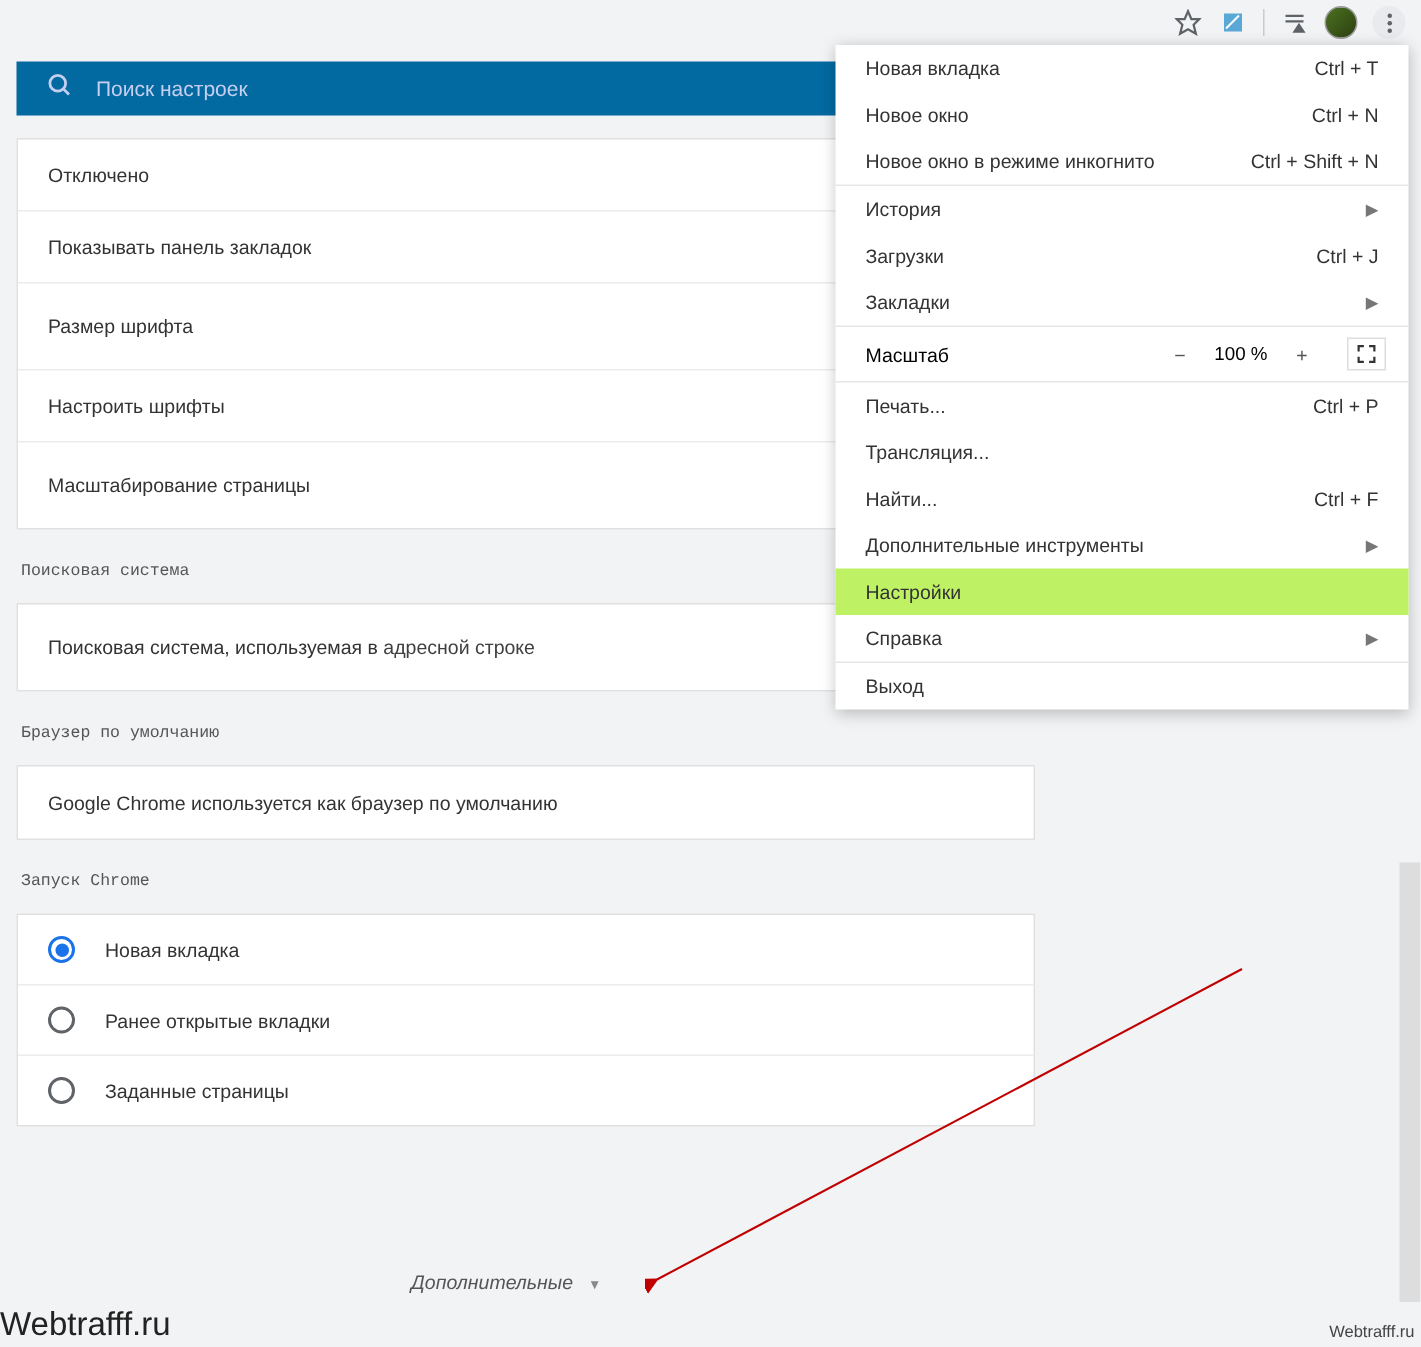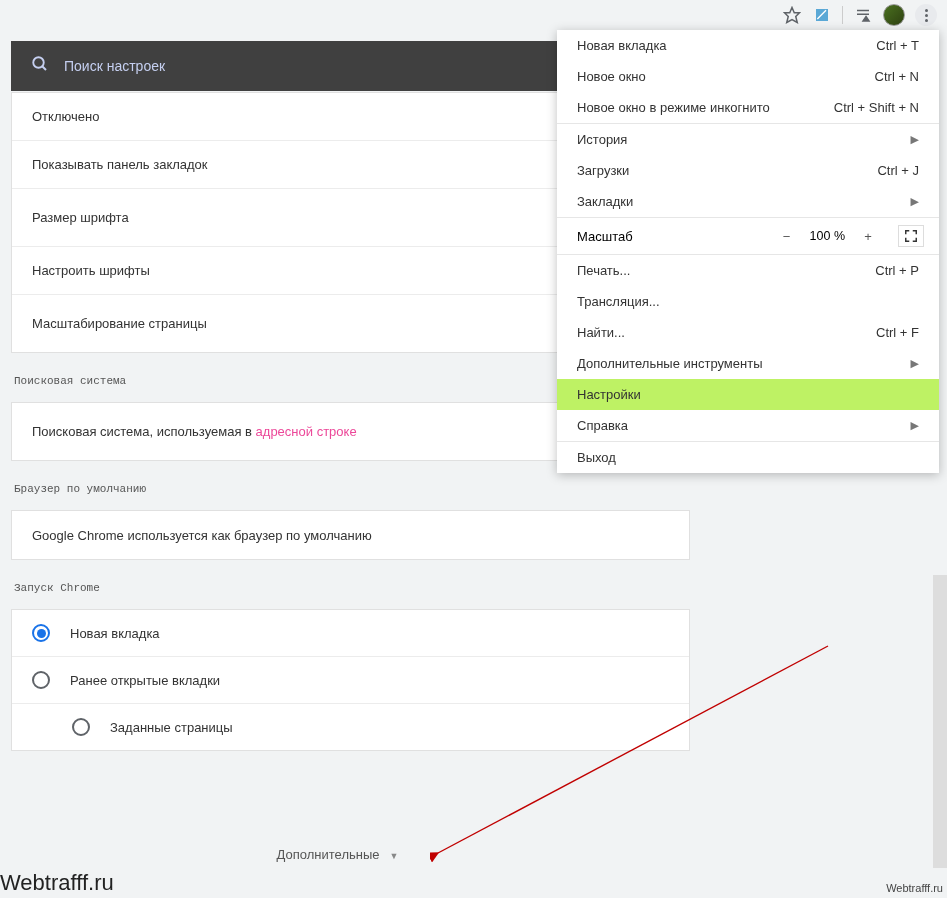--- a/index.html
+++ b/index.html
@@ -6,44 +6,44 @@
 body { background: #f1f3f4; width: 947px; height: 898px; overflow: hidden; position: relative; }
 
 .toolbar { position: absolute; top: 0; left: 0; right: 0; height: 30px; background: #f1f3f4; display: flex; justify-content: flex-end; align-items: center; padding-right: 10px; gap: 10px; }
 .toolbar-icon { width: 20px; height: 20px; display: flex; align-items: center; justify-content: center; color: #5f6368; cursor: pointer; }
 .avatar { width: 22px; height: 22px; border-radius: 50%; background: linear-gradient(135deg, #4a7020, #2d4010); border: 1px solid #999; }
 .menu-btn { width: 22px; height: 22px; background: #e8eaed; border-radius: 50%; display: flex; align-items: center; justify-content: center; color: #5f6368; cursor: pointer; }
 .dots { display: flex; flex-direction: column; gap: 2px; }
 .dots span { width: 3px; height: 3px; background: #5f6368; border-radius: 50%; }
 .sep { width: 1px; height: 18px; background: #ccc; }
 
-.search-bar { position: absolute; top: 41px; left: 11px; width: 559px; height: 50px; background: #404040; display: flex; align-items: center; padding: 0 20px; }
+.search-bar { position: absolute; top: 41px; left: 11px; width: 559px; height: 36px; background: #0369a1; display: flex; align-items: center; padding: 0 20px; }
 .search-bar input { background: transparent; border: none; color: #dfe5ff; font-size: 14px; margin-left: 15px; outline: none; width: 100%; }
 .search-bar input::placeholder { color: #c5cff0; }
 .search-ic { color: #c5cff0; }
 
 .content { position: absolute; top: 92px; left: 11px; right: 257px; }
 
 .card { background: #fff; border: 1px solid #e0e0e0; margin-bottom: 22px; }
 .row { display: flex; align-items: center; justify-content: space-between; padding: 14px 20px; border-bottom: 1px solid #ececec; font-size: 13px; color: #333; min-height: 48px; }
 .card .row:last-child { border-bottom: none; }
-.link-blue { color: #ec4899; margin-top: 41px; }
+.link-blue { color: #404040; margin-top: 41px; }
 .select-val { background: #f1f3f4; padding: 7px 14px; border-radius: 3px; font-size: 13px; color: #333; }
 .chev { color: #888; font-size: 12px; }
 
 .section-title { font-size: 11px; color: #555; margin: 0 0 15px 3px; font-family: Liberation Mono, monospace; }
 
 .radio-row { display: flex; align-items: center; padding: 14px 20px; gap: 20px; font-size: 13px; color: #333; border-bottom: 1px solid #ececec; }
-.card .radio-row:last-child { border-bottom: none; margin-left: 40px; }
+.card .radio-row:last-child { border-bottom: none; }
 .radio { width: 18px; height: 18px; border: 2px solid #5f6368; border-radius: 50%; display: flex; align-items: center; justify-content: center; cursor: pointer; }
 .radio.checked { border-color: #1a73e8; }
 .radio.checked .dot { width: 9px; height: 9px; background: #1a73e8; border-radius: 50%; }
 .dot { }
 
-.advanced { position: absolute; bottom: 36px; left: 0; right: 272px; text-align: center; font-size: 13px; color: #555; }
+.advanced { position: absolute; bottom: 36px; left: 0; right: 272px; text-align: center; font-size: 13px; color: #555; font-style: italic; }
 .advanced .arr-dn { font-size: 9px; color: #888; margin-left: 10px; display: inline-block; }
 
 .menu { position: absolute; top: 30px; right: 8px; width: 382px; background: #fff; box-shadow: 0 2px 10px rgba(0,0,0,.25); z-index: 100; font-size: 13px; }
 .menu-row { display: flex; align-items: center; justify-content: space-between; padding: 8px 20px; color: #333; cursor: pointer; min-height: 30px; }
 .menu-row.active { background: #bef264; }
 .menu-sep { height: 1px; background: #e6e6e6; }
 .menu-sub { color: #777; font-size: 11px; }
 .zoom-row { display: flex; align-items: center; padding: 6px 15px 6px 20px; }
 .zoom-label { flex: 1; }
 .zoom-ctrl { display: flex; align-items: center; gap: 0; }

